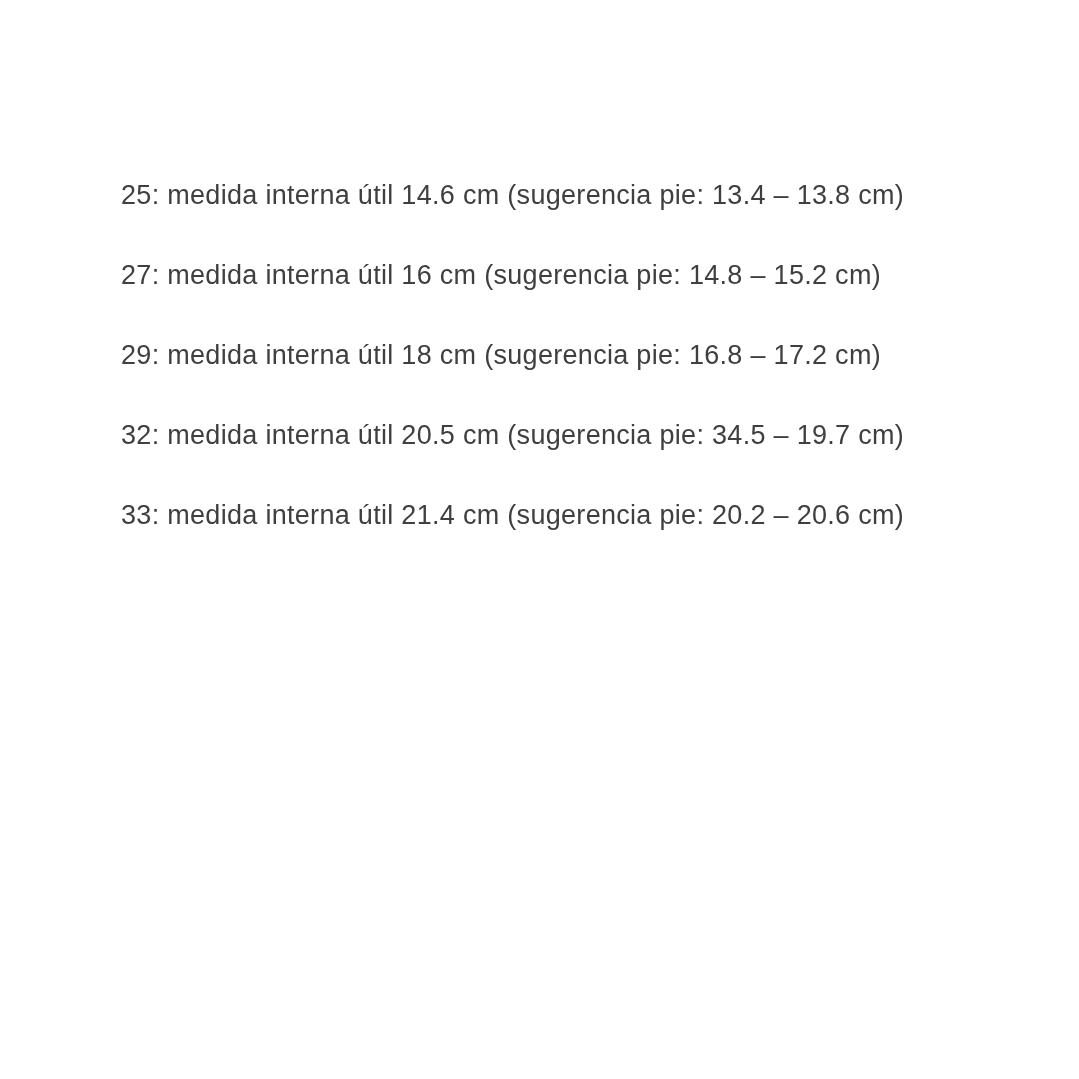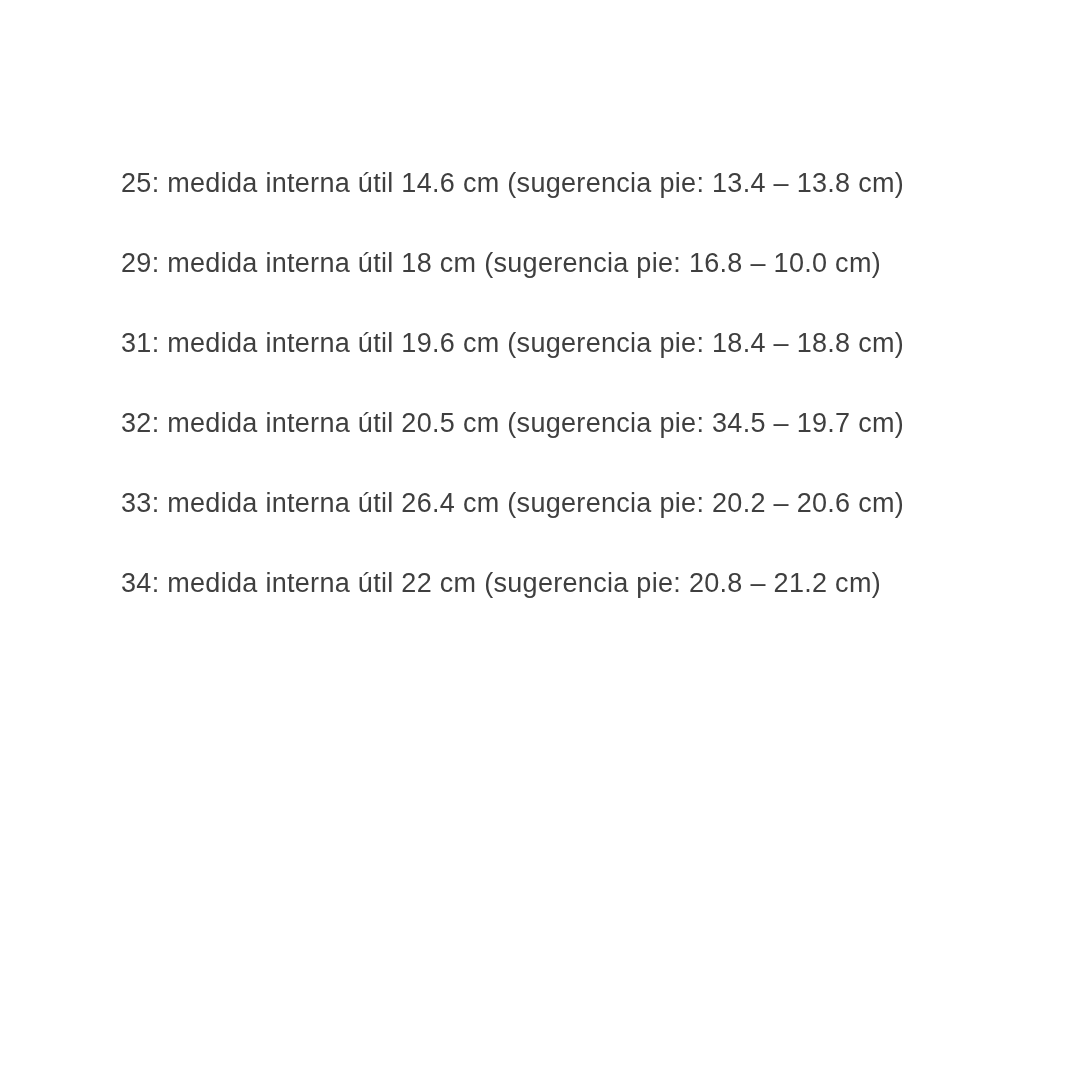--- a/index.html
+++ b/index.html
@@ -17,27 +17,26 @@
     position: absolute;
     top: 166px;
     left: 121px;
     right: 60px;
   }
   .size-line {
     font-size: 27px;
     line-height: 27px;
     color: #3f3f3f;
     letter-spacing: 0.3px;
-    margin: 4px 0 53px 0;
+    margin: 16px 0 53px 0;
     white-space: nowrap;
   }
 </style>
 </head>
 <body>
 
 <div class="size-list">
   <p class="size-line">25: medida interna útil 14.6 cm (sugerencia pie: 13.4 – 13.8 cm)</p>
-  <p class="size-line">29: medida interna útil 18 cm (sugerencia pie: 16.8 – 10.0 cm)</p>
-  <p class="size-line">31: medida interna útil 19.6 cm (sugerencia pie: 18.4 – 18.8 cm)</p>
+  <p class="size-line">27: medida interna útil 16 cm (sugerencia pie: 14.8 – 15.2 cm)</p>
+  <p class="size-line">29: medida interna útil 18 cm (sugerencia pie: 16.8 – 17.2 cm)</p>
   <p class="size-line">32: medida interna útil 20.5 cm (sugerencia pie: 34.5 – 19.7 cm)</p>
-  <p class="size-line">33: medida interna útil 26.4 cm (sugerencia pie: 20.2 – 20.6 cm)</p>
-  <p class="size-line">34: medida interna útil 22 cm (sugerencia pie: 20.8 – 21.2 cm)</p>
+  <p class="size-line">33: medida interna útil 21.4 cm (sugerencia pie: 20.2 – 20.6 cm)</p>
 </div>
 
 </body></html>

